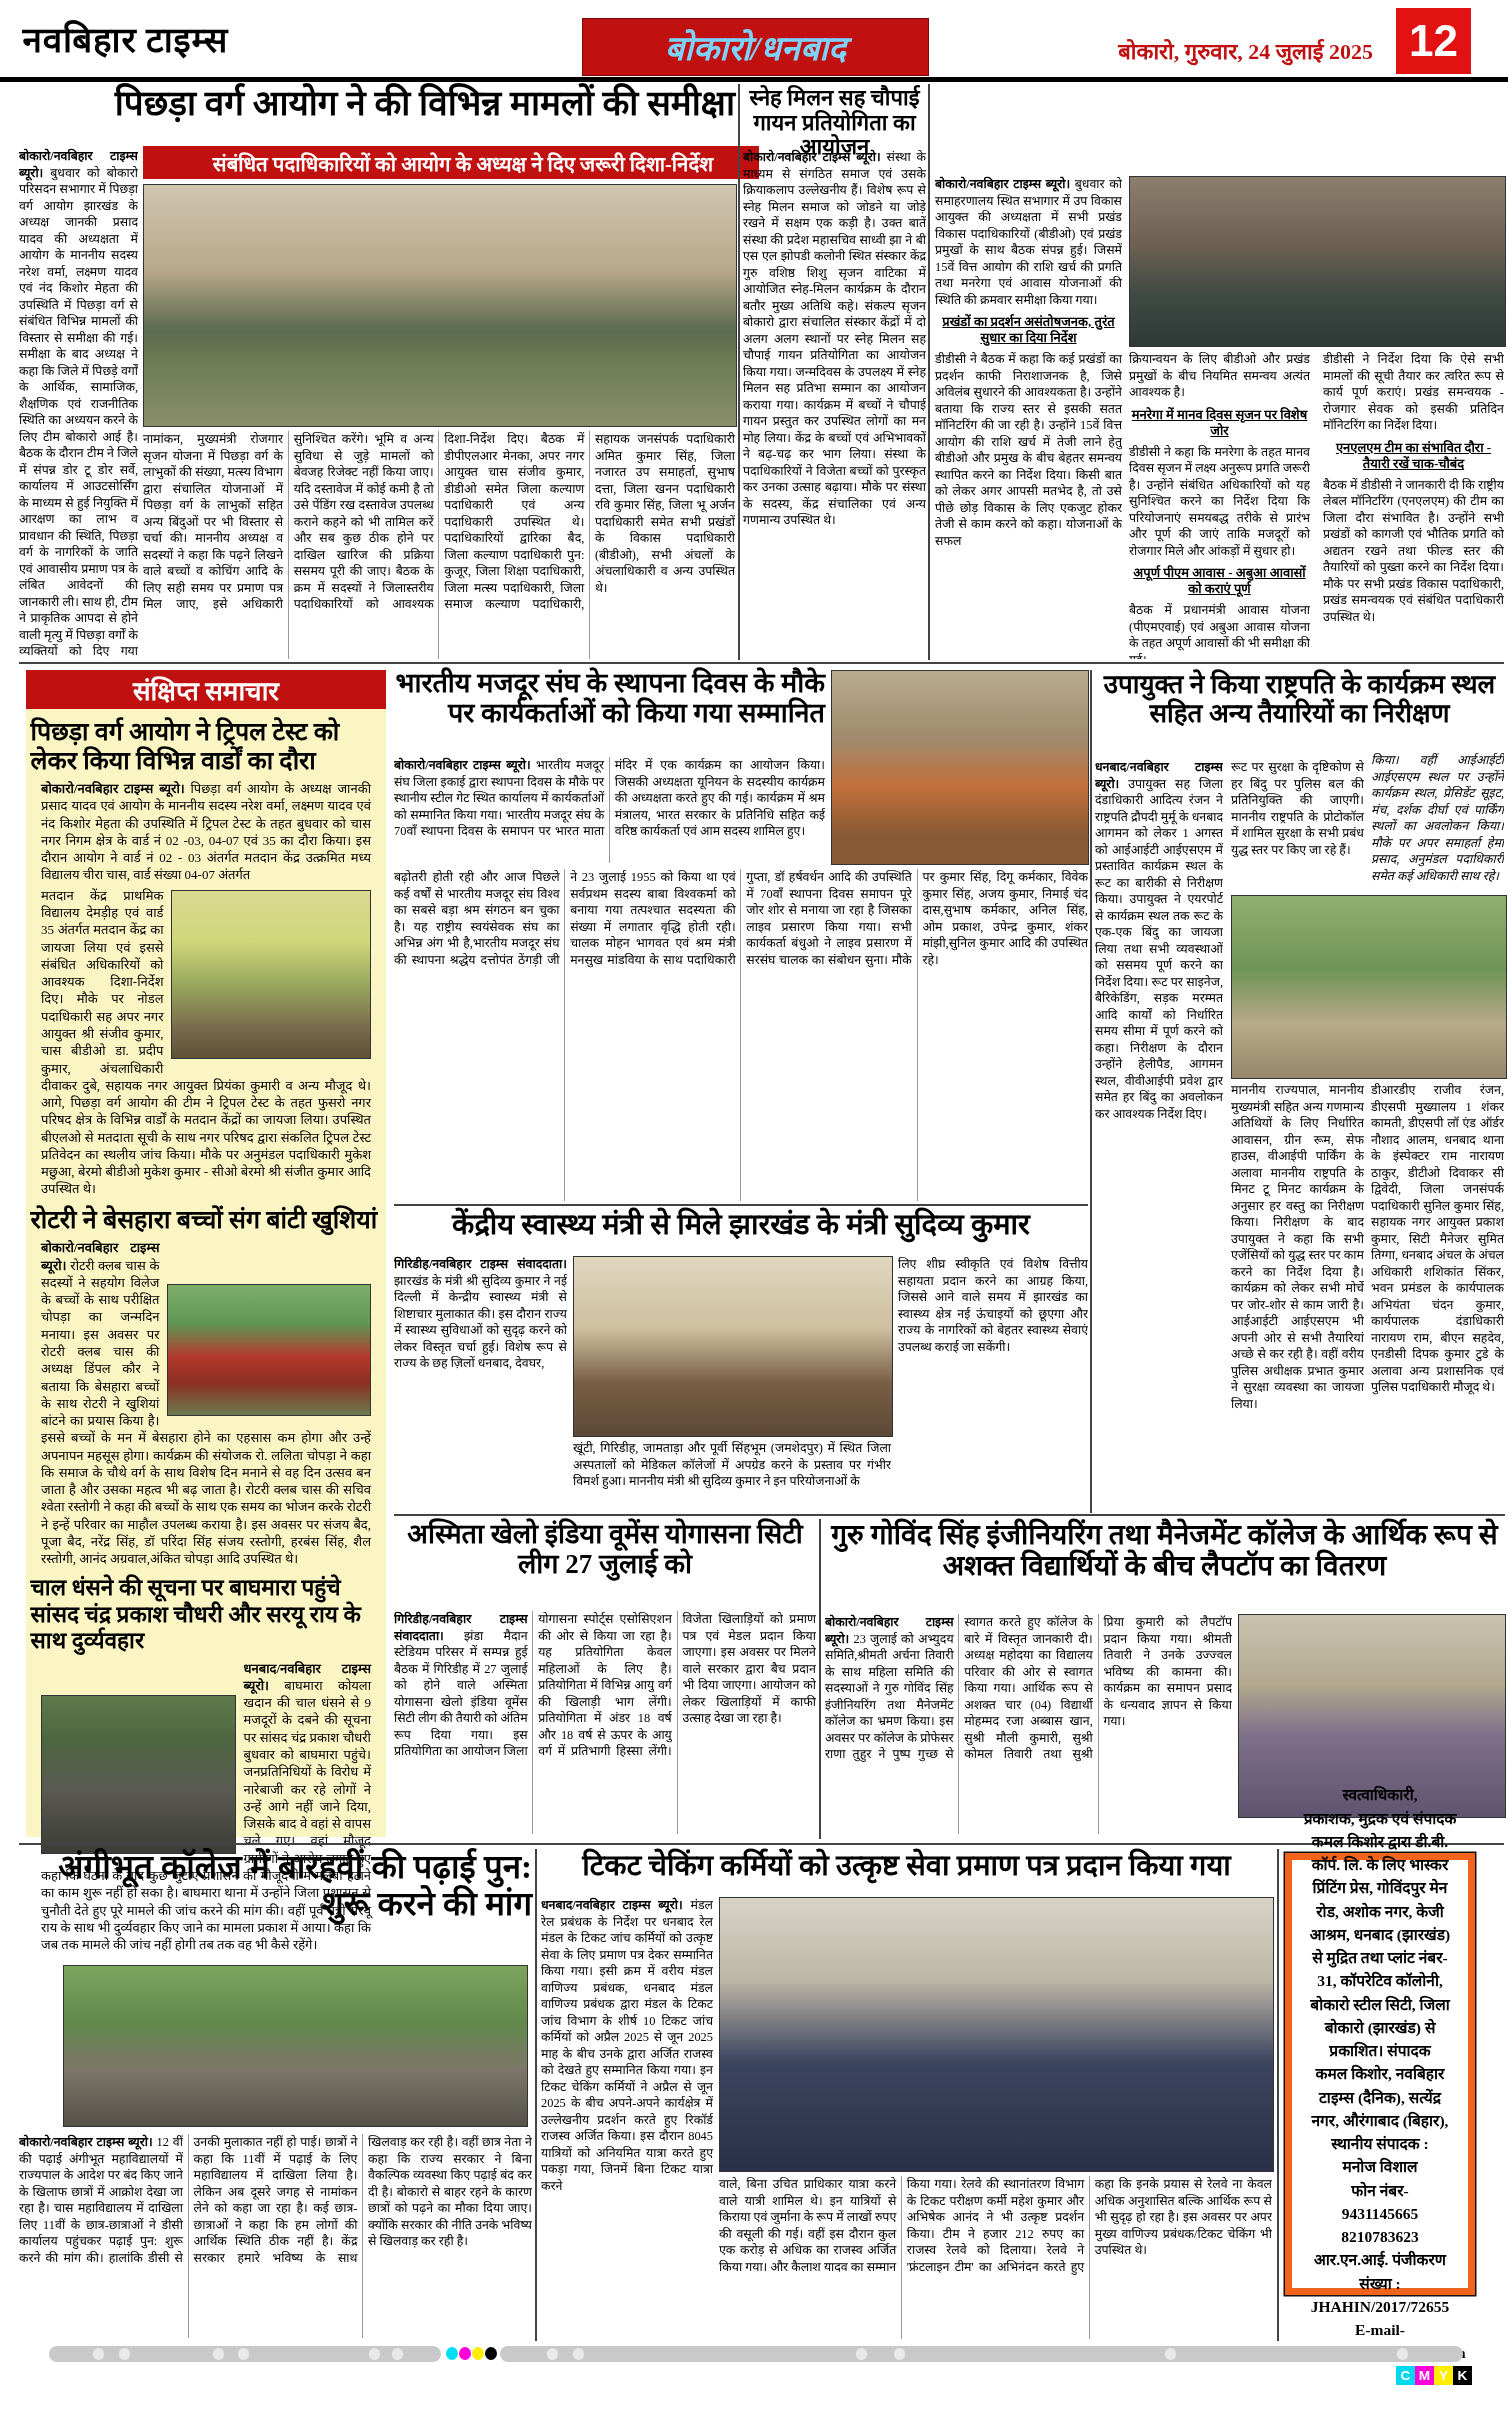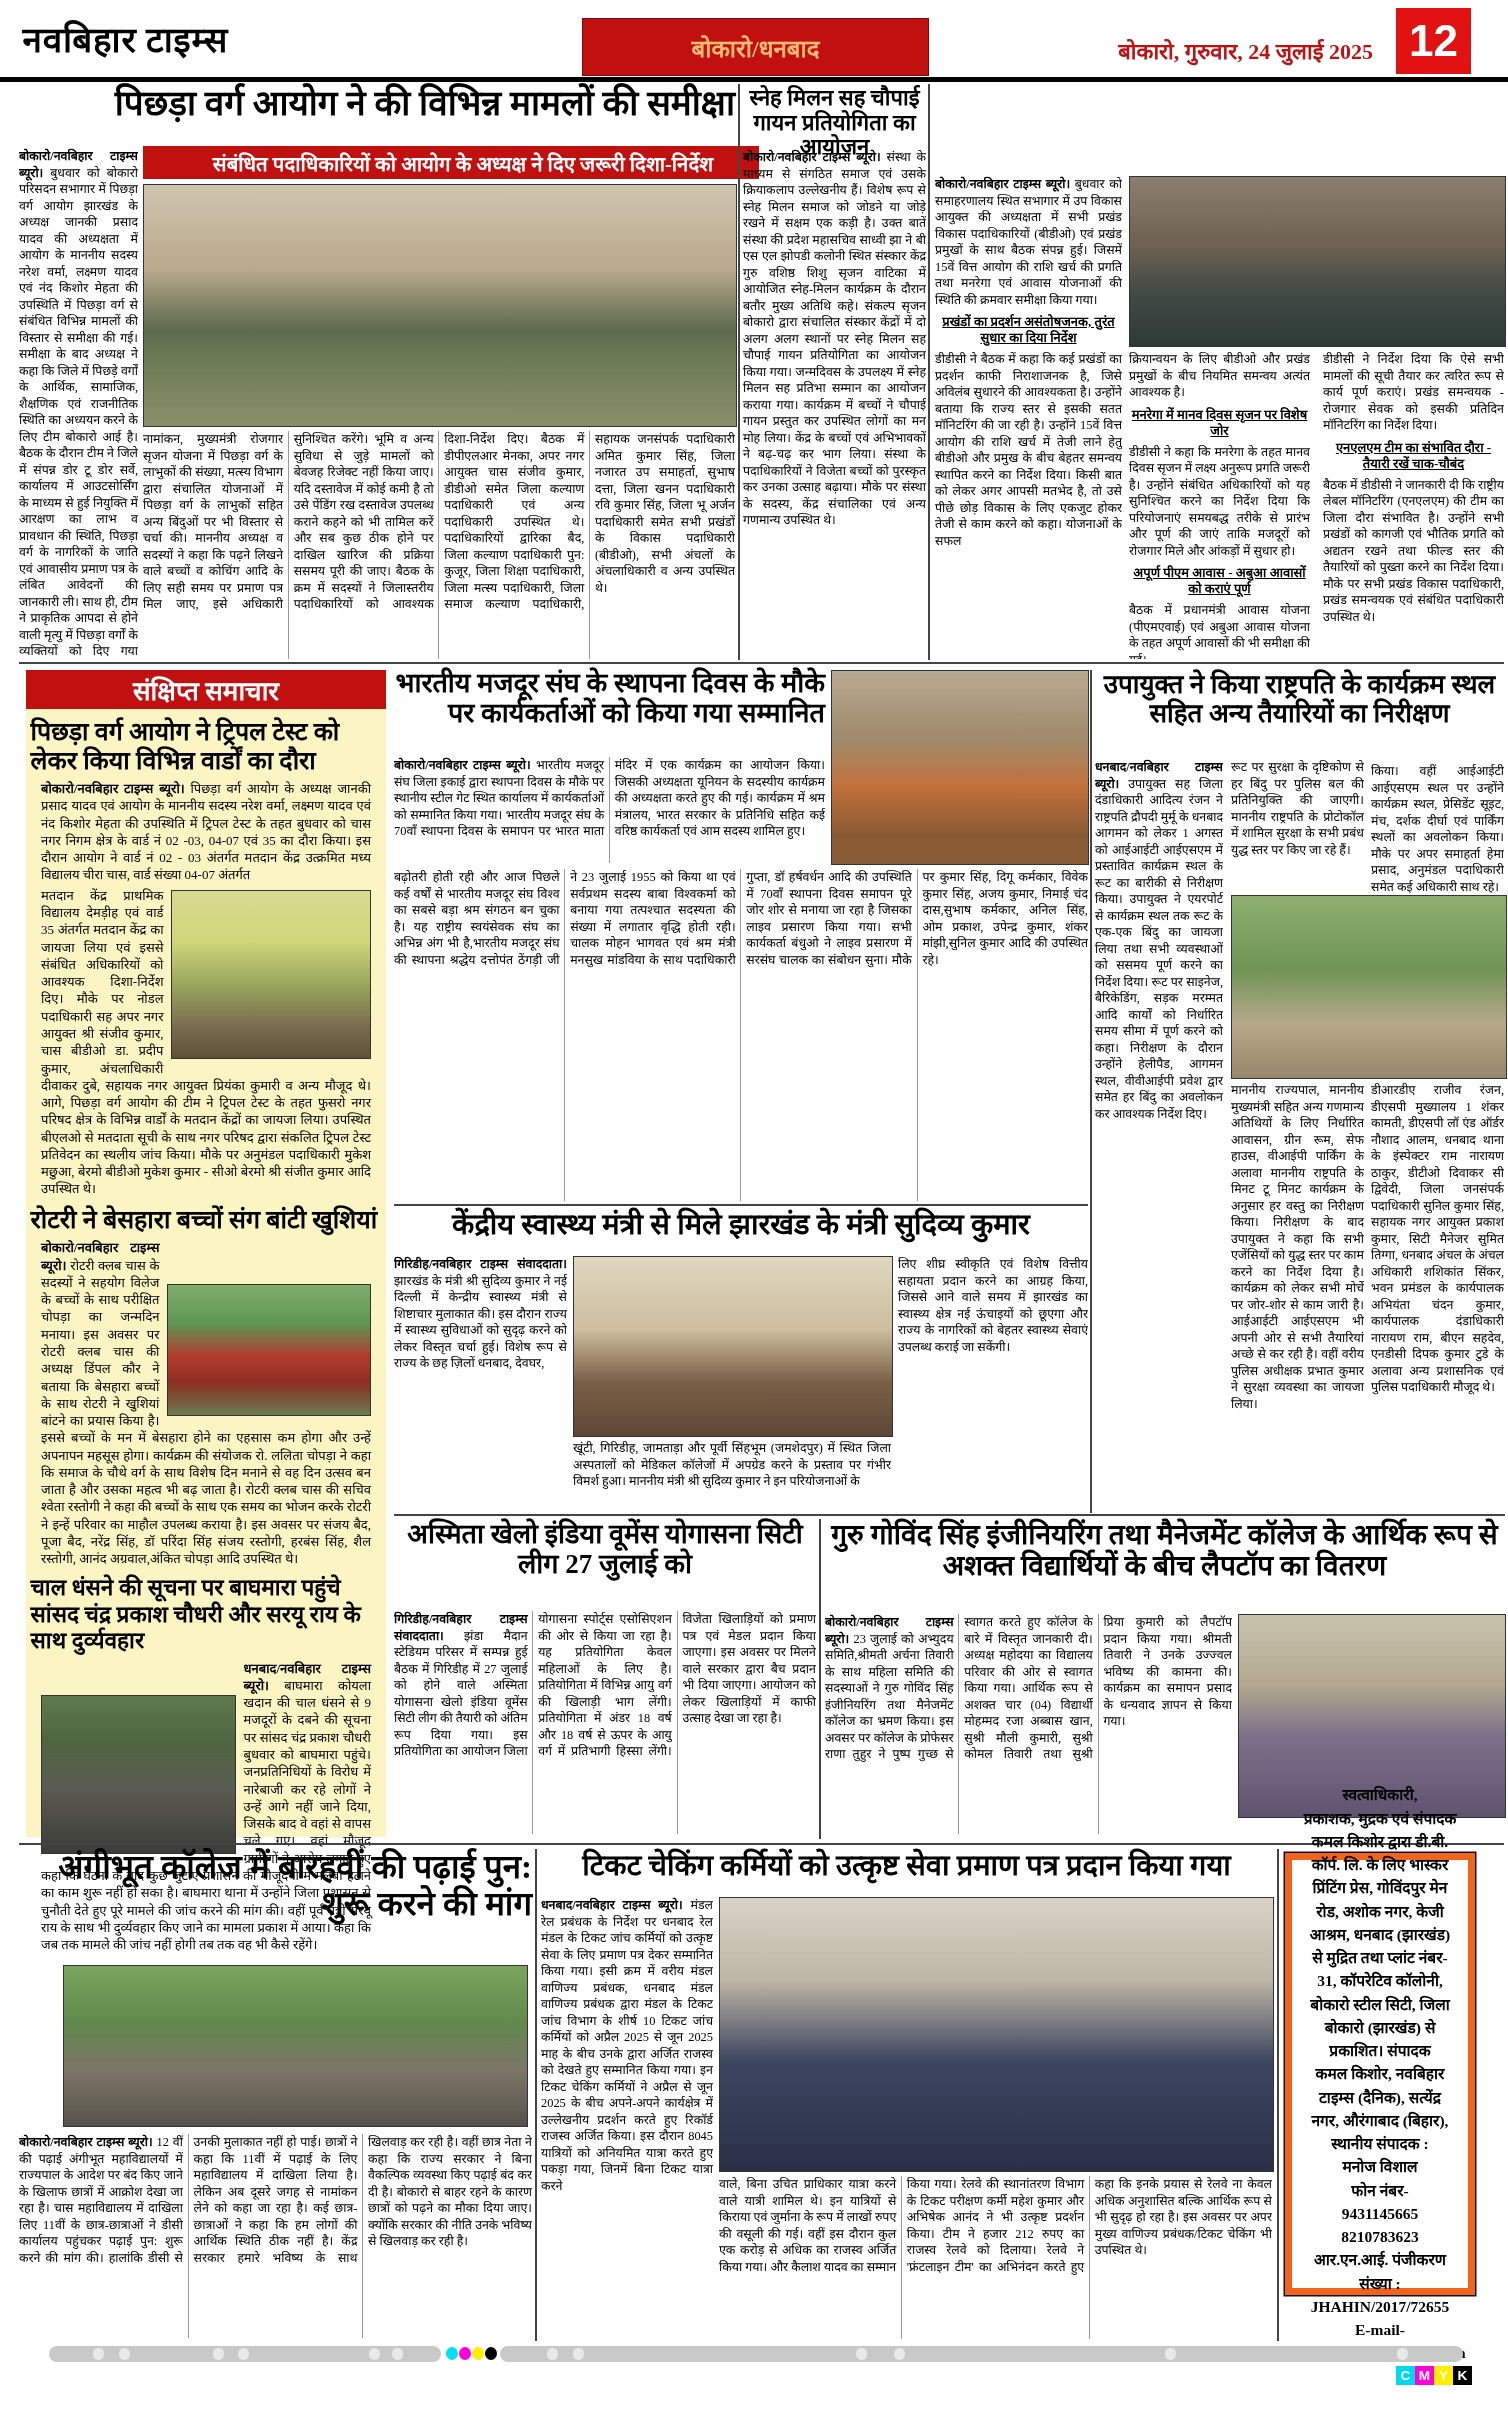--- a/index.html
+++ b/index.html
@@ -5,22 +5,22 @@
   :root{
     --red:#c01010;
     --briefs_bg:#fbf5c4;
     --imprint_border:#f2641c;
   }
   html,body{margin:0;padding:0;background:#777;}
   #paper{position:relative;width:1508px;height:2426px;background:#fff;margin:0 auto;
          font-family:"Liberation Serif","DejaVu Serif",serif;color:#000;overflow:hidden;}
   .abs{position:absolute;}
   .masthead{font-size:35px;font-weight:bold;letter-spacing:0.8px;}
-  .edition-box{background:var(--red);color:#fdba74;display:flex;align-items:center;justify-content:center;
-               font-size:24px;font-weight:bold;border:1.5px solid #7d0a0a;}
+  .edition-box{background:var(--red);color:#7dd3fc;display:flex;align-items:center;justify-content:center;
+               font-size:34px;font-weight:bold;border:1.5px solid #7d0a0a;font-style:italic;}
   .dateline{color:var(--red);font-size:22px;font-weight:bold;text-align:right;}
   .pageno{background:#e31212;color:#fff;display:flex;align-items:center;justify-content:center;
           font-size:44px;font-weight:bold;font-family:"Liberation Sans",sans-serif;}
   .hrule{background:#000;}
   .vrule{background:#444;width:1.5px;}
   .hline{background:#444;height:1.5px;}
   .headline{font-weight:bold;line-height:1.12;letter-spacing:0;text-align:right;}
   .hl-c{text-align:center;}
   .kicker{background:var(--red);color:#fff;font-weight:bold;display:flex;align-items:center;justify-content:center;padding-left:24px;}
   .bodytext{font-size:12.4px;line-height:1.33;text-align:justify;margin:0;}
@@ -138,21 +138,21 @@
   </div>
 
   <div class="abs vrule" style="left:1090px;top:670px;height:843px;"></div>
 
   <div class="abs" style="left:1095px;top:670px;width:409px;height:843px;">
     <div class="headline hl-c" style="width:409px;font-size:26px;">उपायुक्त ने किया राष्ट्रपति के कार्यक्रम स्थल सहित अन्य तैयारियों का निरीक्षण</div>
     <p class="abs bodytext" style="left:0;top:89px;width:128px;height:754px;overflow:hidden;"><b class="byl">धनबाद/नवबिहार टाइम्स ब्यूरो।</b> <span>उपायुक्त सह जिला दंडाधिकारी आदित्य रंजन ने राष्ट्रपति द्रौपदी मुर्मू के धनबाद आगमन को लेकर 1 अगस्त को आईआईटी आईएसएम में प्रस्तावित कार्यक्रम स्थल के रूट का बारीकी से निरीक्षण किया। उपायुक्त ने एयरपोर्ट से कार्यक्रम स्थल तक रूट के एक-एक बिंदु का जायजा लिया तथा सभी व्यवस्थाओं को ससमय पूर्ण करने का निर्देश दिया। रूट पर साइनेज, बैरिकेडिंग, सड़क मरम्मत आदि कार्यों को निर्धारित समय सीमा में पूर्ण करने को कहा। निरीक्षण के दौरान उन्होंने हेलीपैड, आगमन स्थल, वीवीआईपी प्रवेश द्वार समेत हर बिंदु का अवलोकन कर आवश्यक निर्देश दिए।</span></p>
     <p class="abs bodytext" style="left:136px;top:89px;width:133px;height:131px;overflow:hidden;">रूट पर सुरक्षा के दृष्टिकोण से हर बिंदु पर पुलिस बल की प्रतिनियुक्ति की जाएगी। माननीय राष्ट्रपति के प्रोटोकॉल में शामिल सुरक्षा के सभी प्रबंध युद्ध स्तर पर किए जा रहे हैं।</p>
     <div class="abs photo ph-walk" style="left:136px;top:225px;width:274px;height:182px;"></div>
     <p class="abs bodytext" style="left:136px;top:412px;width:133px;height:431px;overflow:hidden;">माननीय राज्यपाल, माननीय मुख्यमंत्री सहित अन्य गणमान्य अतिथियों के लिए निर्धारित आवासन, ग्रीन रूम, सेफ हाउस, वीआईपी पार्किंग के अलावा माननीय राष्ट्रपति के मिनट टू मिनट कार्यक्रम के अनुसार हर वस्तु का निरीक्षण किया। निरीक्षण के बाद उपायुक्त ने कहा कि सभी एजेंसियों को युद्ध स्तर पर काम करने का निर्देश दिया है। कार्यक्रम को लेकर सभी मोर्चे पर जोर-शोर से काम जारी है। आईआईटी आईएसएम भी अपनी ओर से सभी तैयारियां अच्छे से कर रही है। वहीं वरीय पुलिस अधीक्षक प्रभात कुमार ने सुरक्षा व्यवस्था का जायजा लिया।</p>
-    <p class="abs bodytext" style="left:276px;top:93px;width:133px;height:131px;overflow:hidden;">किया। वहीं आईआईटी आईएसएम स्थल पर उन्होंने कार्यक्रम स्थल, प्रेसिडेंट सूइट, मंच, दर्शक दीर्घा एवं पार्किंग स्थलों का अवलोकन किया। मौके पर अपर समाहर्ता हेमा प्रसाद, अनुमंडल पदाधिकारी समेत कई अधिकारी साथ रहे।</p>
+    <p class="abs bodytext" style="left:276px;top:82px;width:133px;height:131px;overflow:hidden;font-style:italic;">किया। वहीं आईआईटी आईएसएम स्थल पर उन्होंने कार्यक्रम स्थल, प्रेसिडेंट सूइट, मंच, दर्शक दीर्घा एवं पार्किंग स्थलों का अवलोकन किया। मौके पर अपर समाहर्ता हेमा प्रसाद, अनुमंडल पदाधिकारी समेत कई अधिकारी साथ रहे।</p>
     <p class="abs bodytext" style="left:276px;top:412px;width:133px;height:431px;overflow:hidden;">डीआरडीए राजीव रंजन, डीएसपी मुख्यालय 1 शंकर कामती, डीएसपी लॉ एंड ऑर्डर नौशाद आलम, धनबाद थाना के इंस्पेक्टर राम नारायण ठाकुर, डीटीओ दिवाकर सी द्विवेदी, जिला जनसंपर्क पदाधिकारी सुनिल कुमार सिंह, सहायक नगर आयुक्त प्रकाश कुमार, सिटी मैनेजर सुमित तिग्गा, धनबाद अंचल के अंचल अधिकारी शशिकांत सिंकर, भवन प्रमंडल के कार्यपालक अभियंता चंदन कुमार, कार्यपालक दंडाधिकारी नारायण राम, बीएन सहदेव, एनडीसी दिपक कुमार टुडे के अलावा अन्य प्रशासनिक एवं पुलिस पदाधिकारी मौजूद थे।</p>
   </div>
 
   <div class="abs hline" style="left:394px;top:1514px;width:1111px;"></div>
 
   <div class="abs" style="left:394px;top:1519px;width:422px;height:320px;">
     <div class="headline hl-c" style="width:422px;font-size:27px;">अस्मिता खेलो इंडिया वूमेंस योगासना सिटी लीग 27 जुलाई को</div>
     <p class="abs bodytext cols3" style="left:0;top:92px;width:422px;height:223px;overflow:hidden;"><b class="byl">गिरिडीह/नवबिहार टाइम्स संवाददाता।</b> <span>झंडा मैदान स्टेडियम परिसर में सम्पन्न हुई बैठक में गिरिडीह में 27 जुलाई को होने वाले अस्मिता योगासना खेलो इंडिया वूमेंस सिटी लीग की तैयारी को अंतिम रूप दिया गया। इस प्रतियोगिता का आयोजन जिला योगासना स्पोर्ट्स एसोसिएशन की ओर से किया जा रहा है। यह प्रतियोगिता केवल महिलाओं के लिए है। प्रतियोगिता में विभिन्न आयु वर्ग की खिलाड़ी भाग लेंगी। प्रतियोगिता में अंडर 18 वर्ष और 18 वर्ष से ऊपर के आयु वर्ग में प्रतिभागी हिस्सा लेंगी। विजेता खिलाड़ियों को प्रमाण पत्र एवं मेडल प्रदान किया जाएगा। इस अवसर पर मिलने वाले सरकार द्वारा बैच प्रदान भी दिया जाएगा। आयोजन को लेकर खिलाड़ियों में काफी उत्साह देखा जा रहा है।</span></p>
   </div>
 

